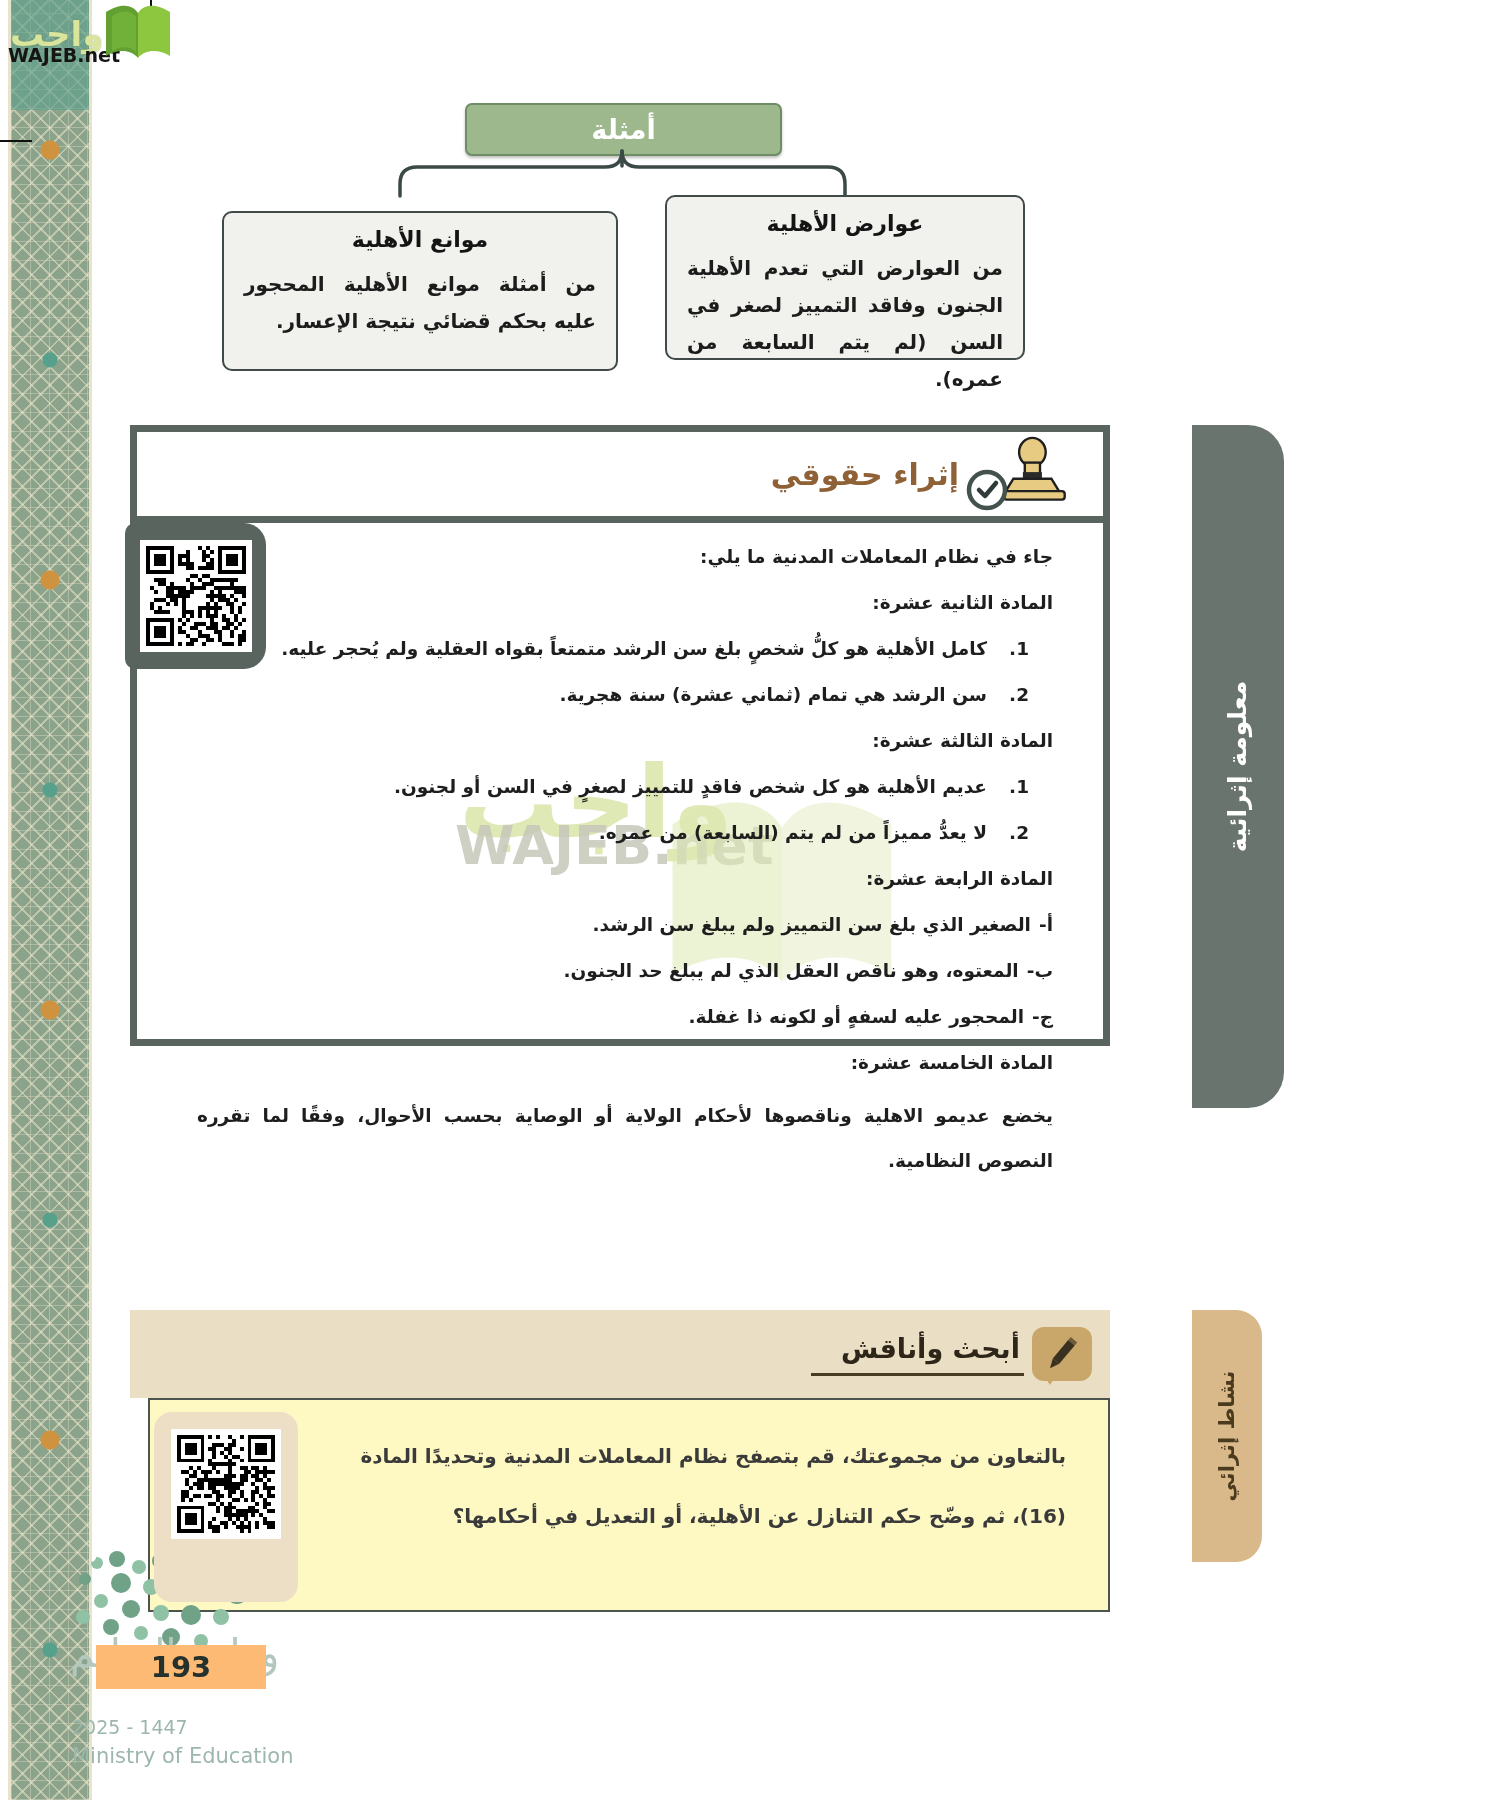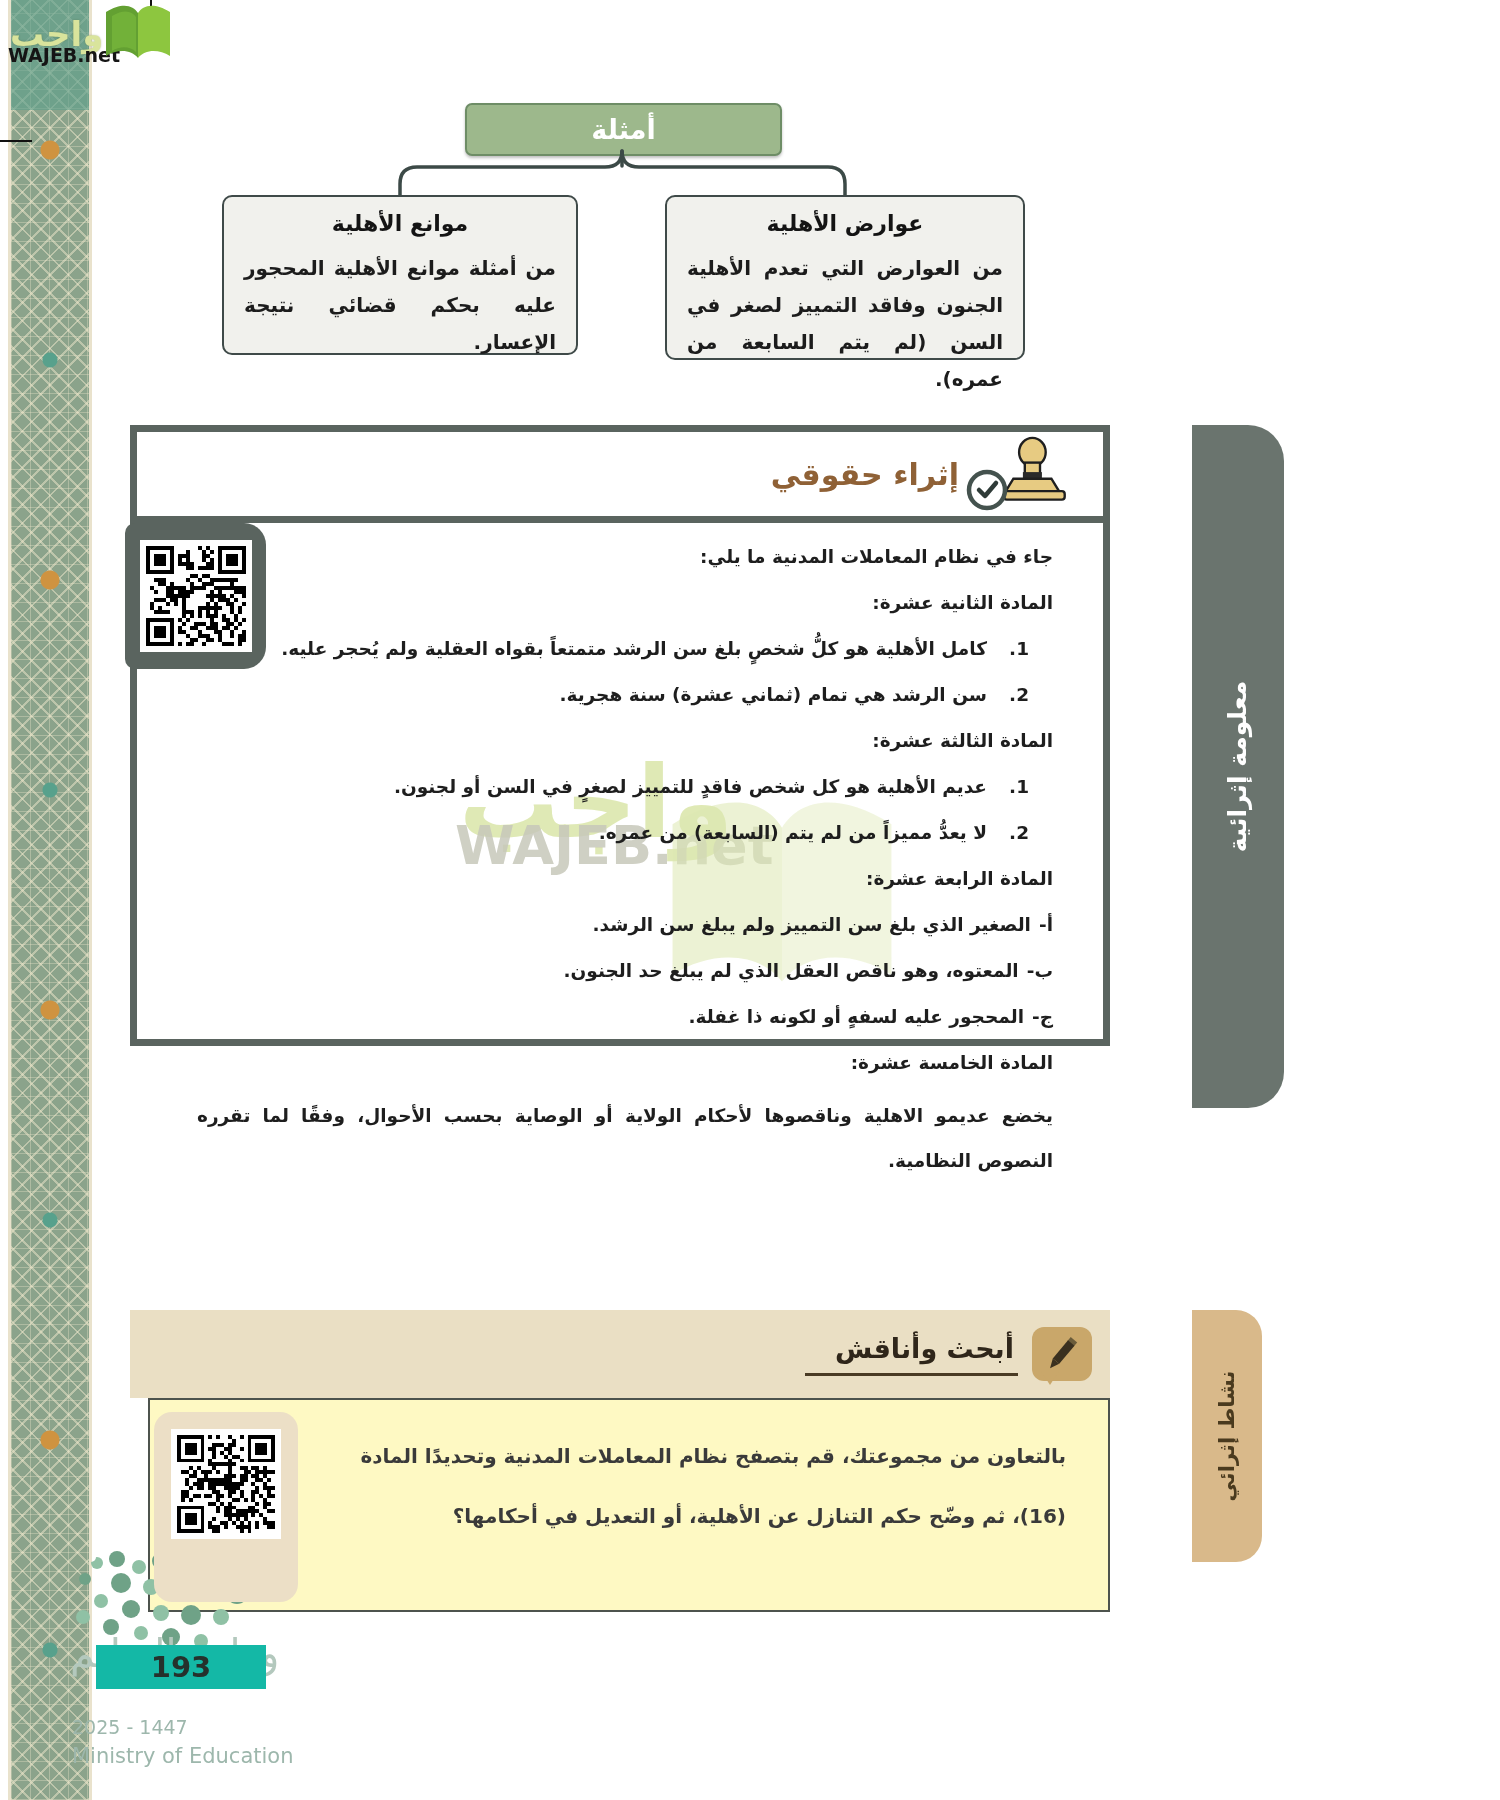--- a/index.html
+++ b/index.html
@@ -26,21 +26,21 @@
   .wajeb .en{position:absolute;left:8px;top:44px;font-size:19px;font-weight:bold;color:#151515;}
   .wajeb svg{position:absolute;left:100px;top:2px;}
   
   .root-box{position:absolute;left:465px;top:103px;width:313px;height:49px;background:#9db88c;
     border:2px solid #6e8d66;border-radius:7px;box-shadow:0 2px 3px rgba(0,0,0,.25);
     display:flex;align-items:center;justify-content:center;color:#fff;font-size:27px;font-weight:bold;}
   .dg-box{position:absolute;top:195px;background:#f1f1ed;border:2.5px solid #3f4a49;border-radius:10px;
     padding:14px 20px 10px;box-sizing:border-box;direction:rtl;}
   .dg-box .t{text-align:center;font-size:22px;font-weight:bold;color:#141414;margin-bottom:14px;}
   .dg-box .b{font-size:20px;font-weight:bold;color:#1c1c1c;line-height:1.85;text-align:justify;}
-  .dg-left{left:222px;width:356px;height:160px;}
+  .dg-left{left:222px;width:396px;height:160px;margin-top:16px;}
   .dg-right{left:665px;width:360px;height:165px;}
   .connector{position:absolute;left:0;top:0;pointer-events:none;}
   
   .frame{position:absolute;left:130px;top:425px;width:980px;height:621px;box-sizing:border-box;
     border:7px solid #5a645f;background:#fff;}
   .frame-head{position:relative;height:84px;border-bottom:7px solid #5a645f;display:flex;
     flex-direction:row-reverse;align-items:center;gap:14px;padding:0 34px 0 0;}
   .frame-title{font-size:30px;font-weight:bold;color:#8f6136;}
   .stampwrap{position:relative;width:96px;height:76px;}
   .content{position:relative;direction:rtl;padding:18px 50px 0 60px;z-index:1;}
@@ -62,21 +62,21 @@
   .wm-book{left:515px;top:300px;opacity:.55;}
   
   .vtab{position:absolute;display:flex;align-items:center;justify-content:center;}
   .vtab .lbl{transform:rotate(-90deg);white-space:nowrap;font-weight:bold;}
   .tab1{left:1192px;top:425px;width:92px;height:683px;background:#6a746e;border-radius:0 36px 36px 0;}
   .tab1 .lbl{color:#fff;font-size:25px;}
   .tab2{left:1192px;top:1310px;width:70px;height:252px;background:#d9b98a;border-radius:0 26px 26px 0;}
   .tab2 .lbl{color:#4a3a1e;font-size:21px;}
   
   .banner{position:absolute;left:130px;top:1310px;width:980px;height:88px;background:#eadfc4;
-    display:flex;flex-direction:row-reverse;align-items:center;padding:0 18px 0 0;box-sizing:border-box;gap:14px;}
+    display:flex;flex-direction:row-reverse;align-items:center;padding:0 18px 0 0;box-sizing:border-box;gap:8px;}
   .banner-title{font-size:27px;font-weight:bold;color:#2f261a;border-bottom:3px solid #4a3b24;
     padding:0 4px 9px 30px;}
   .bubble{position:relative;width:60px;height:54px;background:#c9a76a;border-radius:12px;
     display:flex;align-items:center;justify-content:center;}
   .bubble:after{content:"";position:absolute;left:9px;bottom:-13px;border:9px solid rgba(0,0,0,0);
     border-top:14px solid #c9a76a;}
   .act-box{position:absolute;left:148px;top:1398px;width:962px;height:214px;background:#fef9c3;
     border:2.5px solid #4d534d;box-sizing:border-box;direction:rtl;}
   .act-text{padding:26px 42px 0 170px;font-size:20px;font-weight:bold;color:#3a3a3a;
     line-height:60px;text-align:right;}
@@ -86,21 +86,21 @@
     align-items:center;justify-content:center;}
   
   .dots{position:absolute;left:86px;top:1552px;width:10px;height:10px;border-radius:50%;background:rgba(0,0,0,0);
     box-shadow:6px 6px 0 1px #8fc1a5,26px 2px 0 3px #6fa287,48px 10px 0 2px #8fc1a5,
      70px 4px 0 4px #6fa287,96px 12px 0 3px #8fc1a5,120px 2px 0 5px #6fa287,142px 14px 0 2px #8fc1a5,
      -6px 22px 0 1px #6fa287,30px 26px 0 5px #6fa287,60px 30px 0 3px #8fc1a5,90px 34px 0 6px #6fa287,
      120px 30px 0 4px #8fc1a5,146px 36px 0 6px #6fa287,10px 44px 0 2px #8fc1a5,40px 52px 0 4px #6fa287,
      70px 56px 0 3px #8fc1a5,100px 58px 0 5px #6fa287,130px 60px 0 3px #8fc1a5,-8px 60px 0 2px #8fc1a5,
      20px 70px 0 3px #6fa287,50px 76px 0 2px #8fc1a5,80px 80px 0 4px #6fa287,110px 84px 0 2px #8fc1a5;}
   .min-ar{position:absolute;left:70px;top:1630px;font-size:40px;color:#b3c8bd;direction:rtl;}
-  .pagebox{position:absolute;left:96px;top:1645px;width:170px;height:44px;background:#14b8a6;
+  .pagebox{position:absolute;left:96px;top:1645px;width:170px;height:44px;background:#fdba74;
     display:flex;align-items:center;justify-content:center;}
   .pagenum{font-size:29px;font-weight:bold;color:#25312c;}
   .min-en{position:absolute;left:72px;top:1744px;font-size:21px;color:#9db7ac;}
   .min-yr{position:absolute;left:72px;top:1716px;font-size:19px;color:#9db7ac;}
 </style>
 </head>
 <body>
 
 <div id="canvas">
 

